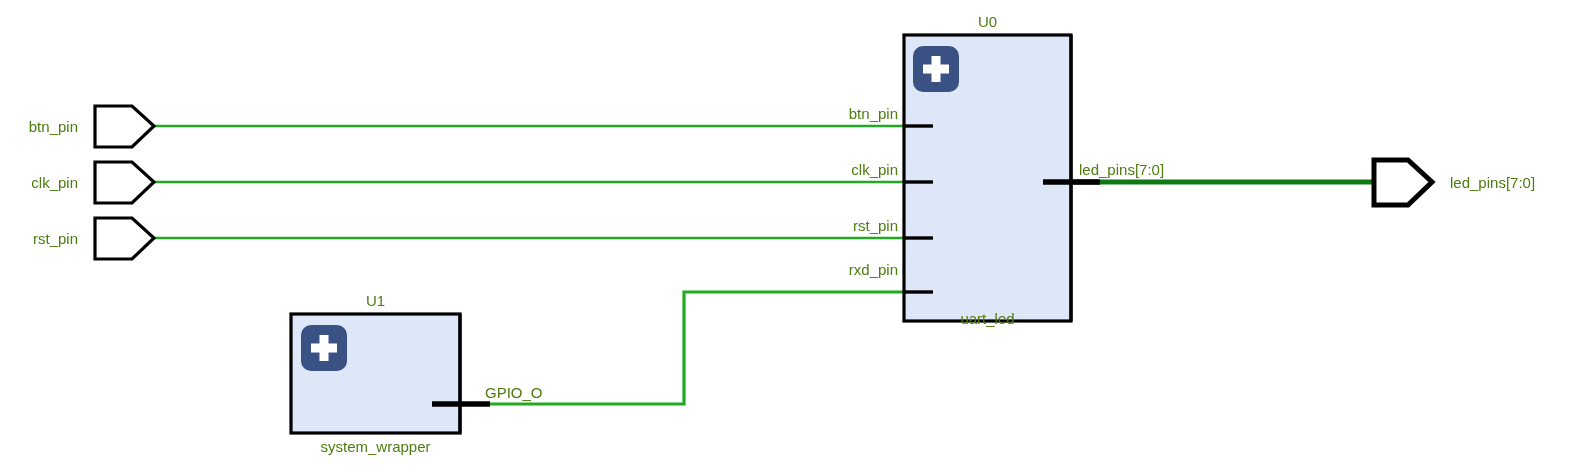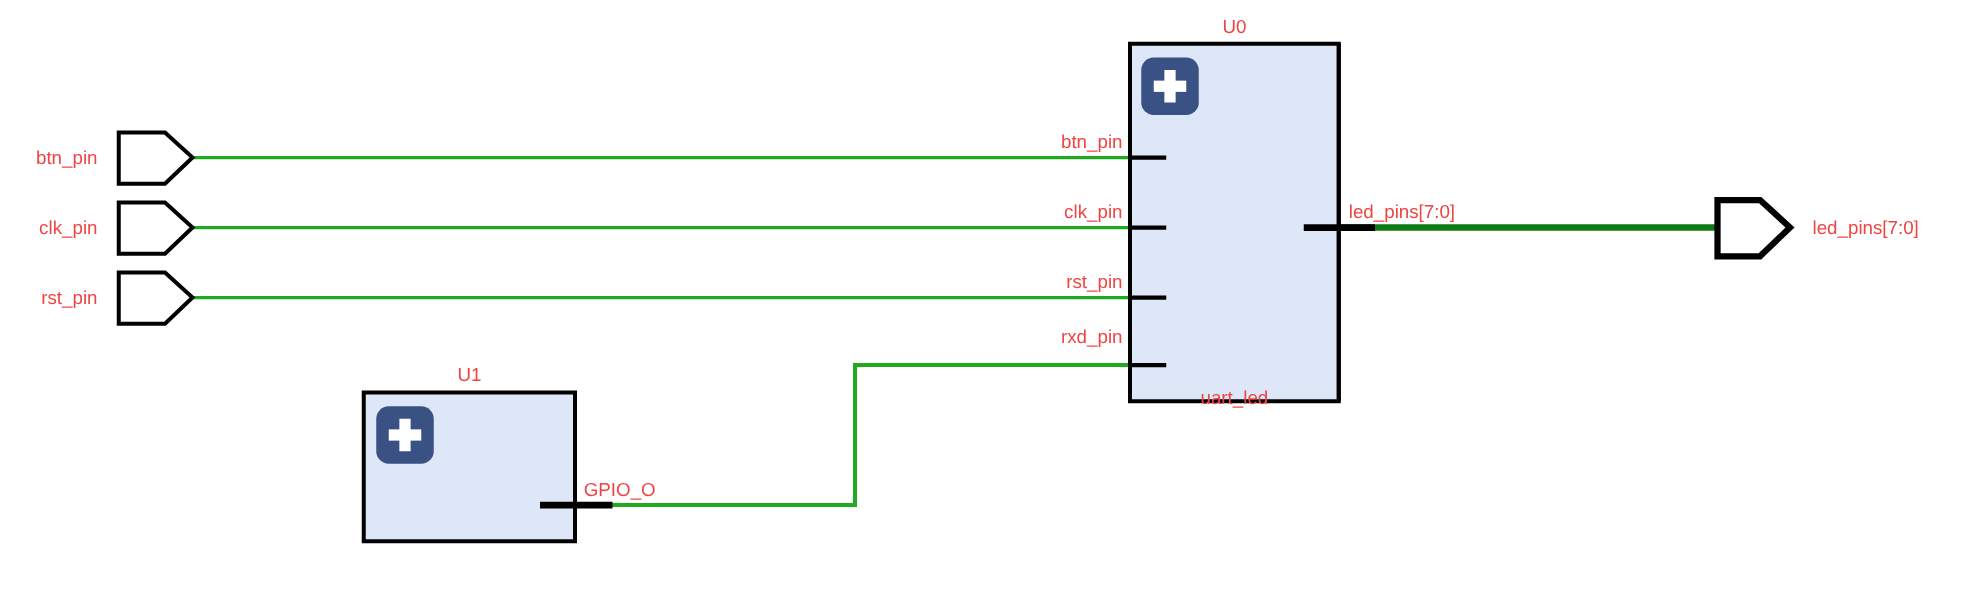--- a/index.html
+++ b/index.html
@@ -19,21 +19,21 @@
     position: absolute;
     left: 0;
     top: 0;
     width: 1570px;
     height: 474px;
   }
   .lbl {
     position: absolute;
     font-family: "Liberation Sans", sans-serif;
     font-size: 15px;
-    color: #ef4444;
+    color: #4d7c0f;
     white-space: nowrap;
     line-height: 1;
   }
   .lbl-port-left {
     text-align: right;
   }
   .lbl-port-right {
     text-align: left;
   }
   .lbl-block-name {
@@ -114,16 +114,17 @@
   <div class="lbl lbl-block-name" style="left:904px; top:311px; width:167px;">uart_led</div>
 
   <div class="lbl lbl-pin" style="left:743px; top:106px; width:155px;">btn_pin</div>
   <div class="lbl lbl-pin" style="left:743px; top:162px; width:155px;">clk_pin</div>
   <div class="lbl lbl-pin" style="left:743px; top:218px; width:155px;">rst_pin</div>
   <div class="lbl lbl-pin" style="left:743px; top:262px; width:155px;">rxd_pin</div>
 
   <div class="lbl lbl-pin-out" style="left:1079px; top:162px;">led_pins[7:0]</div>
 
   <div class="lbl lbl-block-name" style="left:291px; top:293px; width:169px;text-align:center;">U1</div>
+  <div class="lbl lbl-block-name" style="left:276px; top:439px; width:199px;">system_wrapper</div>
 
-  <div class="lbl lbl-pin-out" style="left:467px; top:385px;">GPIO_O</div>
+  <div class="lbl lbl-pin-out" style="left:485px; top:385px;">GPIO_O</div>
 
 </div>
 
 </body></html>

